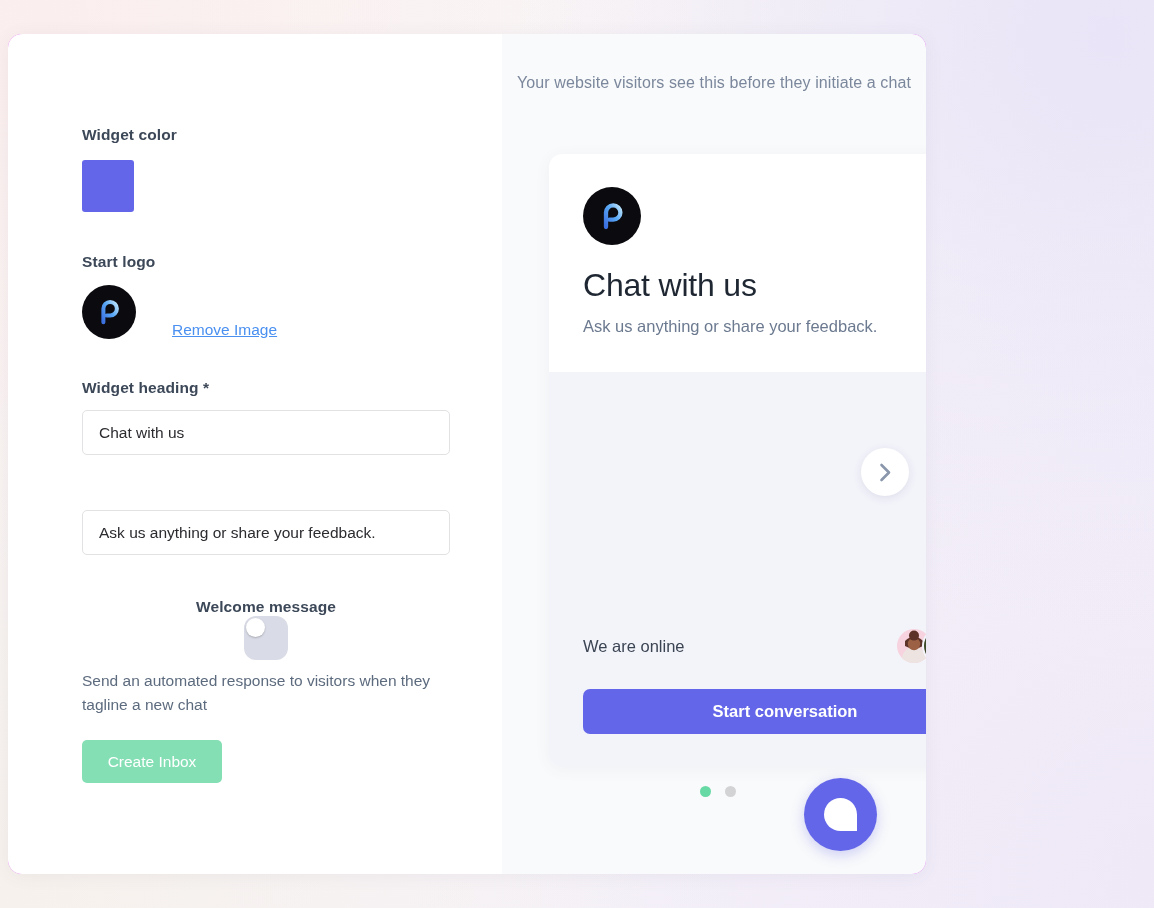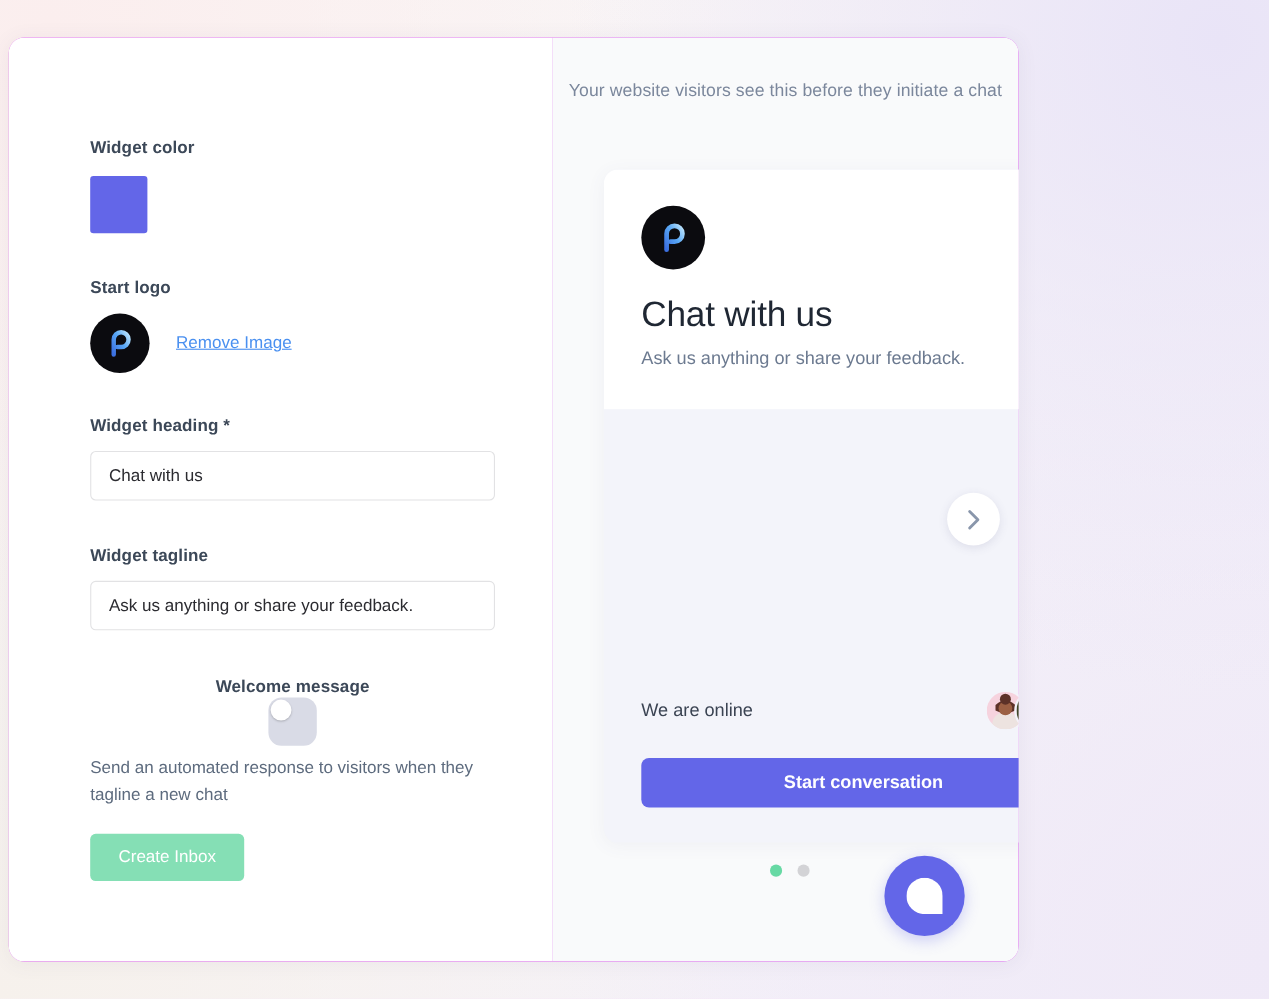--- a/index.html
+++ b/index.html
@@ -53,23 +53,23 @@
 
   .color-swatch {
     width: 52px;
     height: 52px;
     border-radius: 3px;
     margin-top: 16px;
   }
 
   .logo-row {
     display: flex;
-    align-items: center;
+    align-items: flex-end;
     margin-top: 14px;
-    gap: 24px;
+    gap: 36px;
   }
 
   .logo-circle {
     width: 54px;
     height: 54px;
     border-radius: 50%;
     background: #0b0b0f;
     display: flex;
     align-items: center;
     justify-content: center;
@@ -333,21 +333,20 @@
         <span class="remove-link">Remove Image</span>
       </div>
     </div>
 
     <div class="section-gap-2">
       <div class="field-label">Widget heading *</div>
       <input class="text-input" type="text" value="Chat with us" style="">
     </div>
 
     <div class="section-gap-3">
-      <div class="field-label">Widget tagline</div>
       <input class="text-input" type="text" value="Ask us anything or share your feedback." style="">
     </div>
 
     <div class="section-gap-4">
       <div class="welcome-head">
         <span class="field-label">Welcome message</span>
         <span class="toggle" style="background: rgb(217, 219, 230);">
           <span class="knob"></span>
         </span>
       </div>

